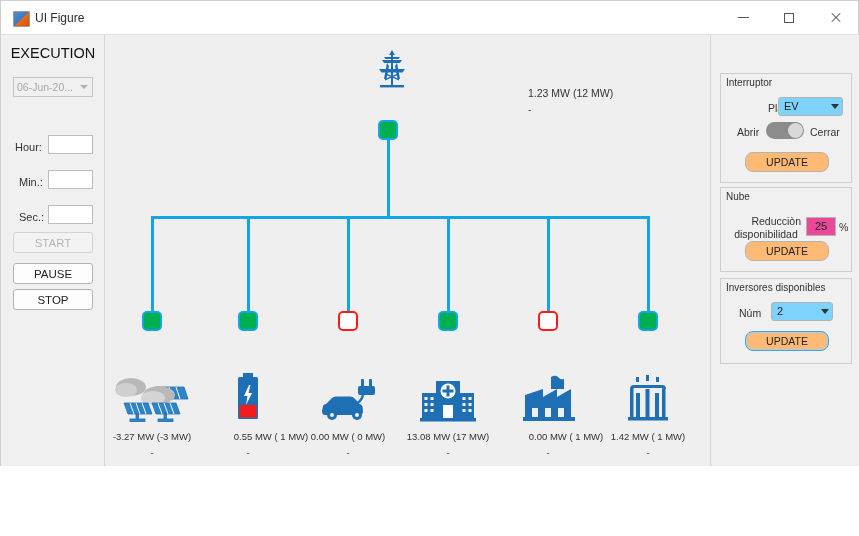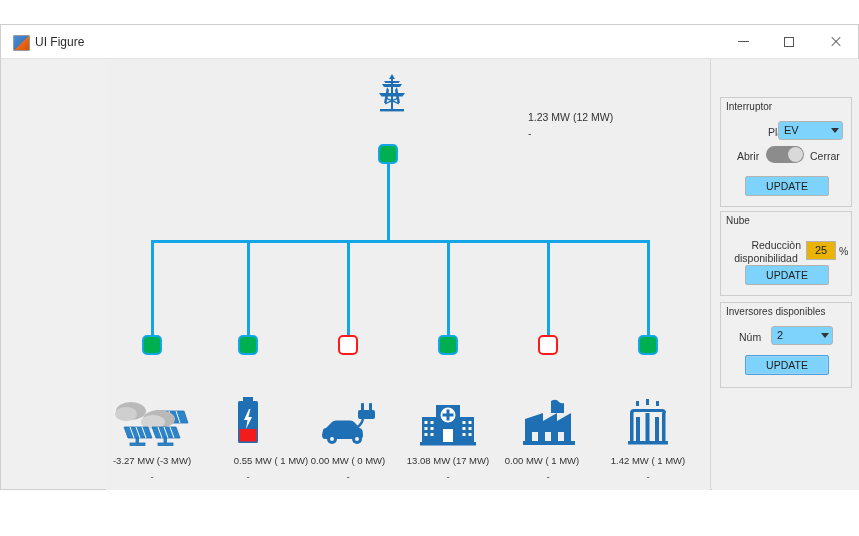--- a/index.html
+++ b/index.html
@@ -8,21 +8,20 @@
     background: #ffffff;
     font-family: "Liberation Sans", sans-serif;
     overflow: hidden;
   }
   #app-window {
     position: absolute; left: 0; top: 0;
     width: 859px; height: 466px;
     background: #f0f0f0;
     border: 1px solid #cfcfcf;
     box-sizing: border-box;
-    margin-top: 24px;
   }
   
   #titlebar {
     position: absolute; left: 0; top: 0;
     width: 100%; height: 34px;
     background: #ffffff;
     border-bottom: 1px solid #e2e2e2;
     box-sizing: border-box;
   }
   #title-icon {
@@ -155,28 +154,28 @@
     position: absolute; background: #7dd3fc; border: 1px solid #b4b4b4;
     border-radius: 3px; box-sizing: border-box; height: 19px;
     font-size: 11px; color: #222; line-height: 17px; padding-left: 5px;
   }
   .combo-arrow {
     position: absolute; width: 0; height: 0;
     border-left: 4px solid transparent; border-right: 4px solid transparent;
     border-top: 5px solid #333;
   }
   .update-btn {
-    position: absolute; height: 20px; background: #7dd3fc;
-    border: 1px solid #b4b4b4; border-radius: 2px; box-sizing: border-box;
+    position: absolute; height: 20px; background: #fdba74;
+    border: 1px solid #b4b4b4; border-radius: 8px; box-sizing: border-box;
     font-size: 10.5px; color: #222;
     display: flex; align-items: center; justify-content: center;
   }
   .update-btn.focused { border: 1px solid #4aa3e0; box-shadow: 0 0 0 1px #9fd0f0 inset; }
   .numfield {
-    position: absolute; background: #eab308; border: 1px solid #b4b4b4;
+    position: absolute; background: #ec4899; border: 1px solid #b4b4b4;
     box-sizing: border-box; height: 19px; width: 30px;
     font-size: 11px; color: #222; line-height: 17px; text-align: center;
   }
   #toggle-track {
     position: absolute; width: 38px; height: 17px; border-radius: 9px;
     background: #8c8c8c; box-sizing: border-box;
   }
   #toggle-knob {
     position: absolute; width: 15px; height: 15px; border-radius: 50%;
     background: #d9d9d9; top: 1px; left: 22px;
@@ -195,20 +194,41 @@
       <span class="glyph-min"></span>
     </div>
     <div class="winbtn" id="btn-max">
       <span class="glyph-max"></span>
     </div>
     <div class="winbtn" id="btn-close">
       <span class="glyph-close"></span>
     </div>
   </div>
 
+  <div id="left-panel">
+    <div id="execution-title">EXECUTION</div>
+
+    <div id="date-combo">06-Jun-20...</div>
+    <div id="date-combo-arrow">
+        <i></i>
+      </div>
+
+    <div class="field-label" style="left:14px; top:106px;">Hour:</div>
+    <div class="textfield" style="left:47px; top:100px; width:45px;"></div>
+
+    <div class="field-label" style="left:18px; top:141px;">Min.:</div>
+    <div class="textfield" style="left:47px; top:135px; width:45px;"></div>
+
+    <div class="field-label" style="left:18px; top:176px;">Sec.:</div>
+    <div class="textfield" style="left:47px; top:170px; width:45px;"></div>
+
+    <div class="pushbtn" id="btn-start">START</div>
+    <div class="pushbtn" id="btn-pause">PAUSE</div>
+    <div class="pushbtn" id="btn-stop">STOP</div>
+  </div>
 
   <div id="canvas">
 
     <div style="position:absolute; left:268px; top:14px;">
       <svg width="36" height="40" viewBox="0 0 36 40">
         <g fill="#1f6fb5">
           <path d="M18 1 L21 6 L15 6 Z"></path>
           <rect x="17" y="5" width="2" height="32"></rect>
           <path d="M8 11 L28 11 L26 14 L10 14 Z"></path>
           <path d="M5 20 L31 20 L28.5 23.5 L7.5 23.5 Z"></path>
@@ -368,21 +388,21 @@
 
     <div class="val-main" style="left:82px;  top:396px;padding-left:23px;">0.55 MW ( 1 MW)</div>
     <div class="val-sub" style="left:82px;  top:412px;">-</div>
 
     <div class="val-main" style="left:182px; top:396px;">0.00 MW ( 0 MW)</div>
     <div class="val-sub" style="left:182px; top:412px;">-</div>
 
     <div class="val-main" style="left:282px; top:396px;">13.08 MW (17 MW)</div>
     <div class="val-sub" style="left:282px; top:412px;">-</div>
 
-    <div class="val-main" style="left:376px; top:396px;">0.00 MW ( 1 MW)</div>
+    <div class="val-main" style="left:400px; top:396px;">0.00 MW ( 1 MW)</div>
     <div class="val-sub" style="left:382px; top:412px;">-</div>
 
     <div class="val-main" style="left:482px; top:396px;">1.42 MW ( 1 MW)</div>
     <div class="val-sub" style="left:482px; top:412px;">-</div>
 
   </div>
 
   <div id="right-panel">
 
     <div class="group" style="top:38px; height:110px;">

